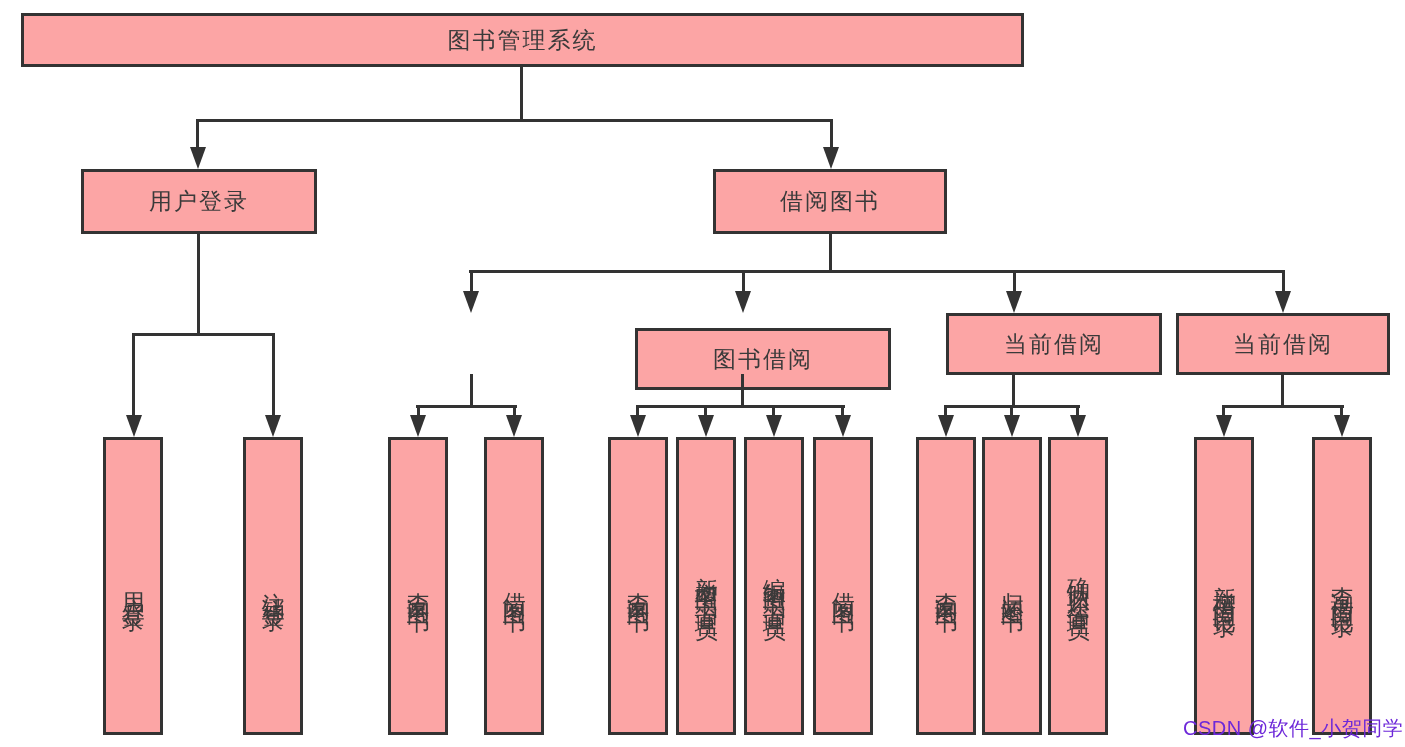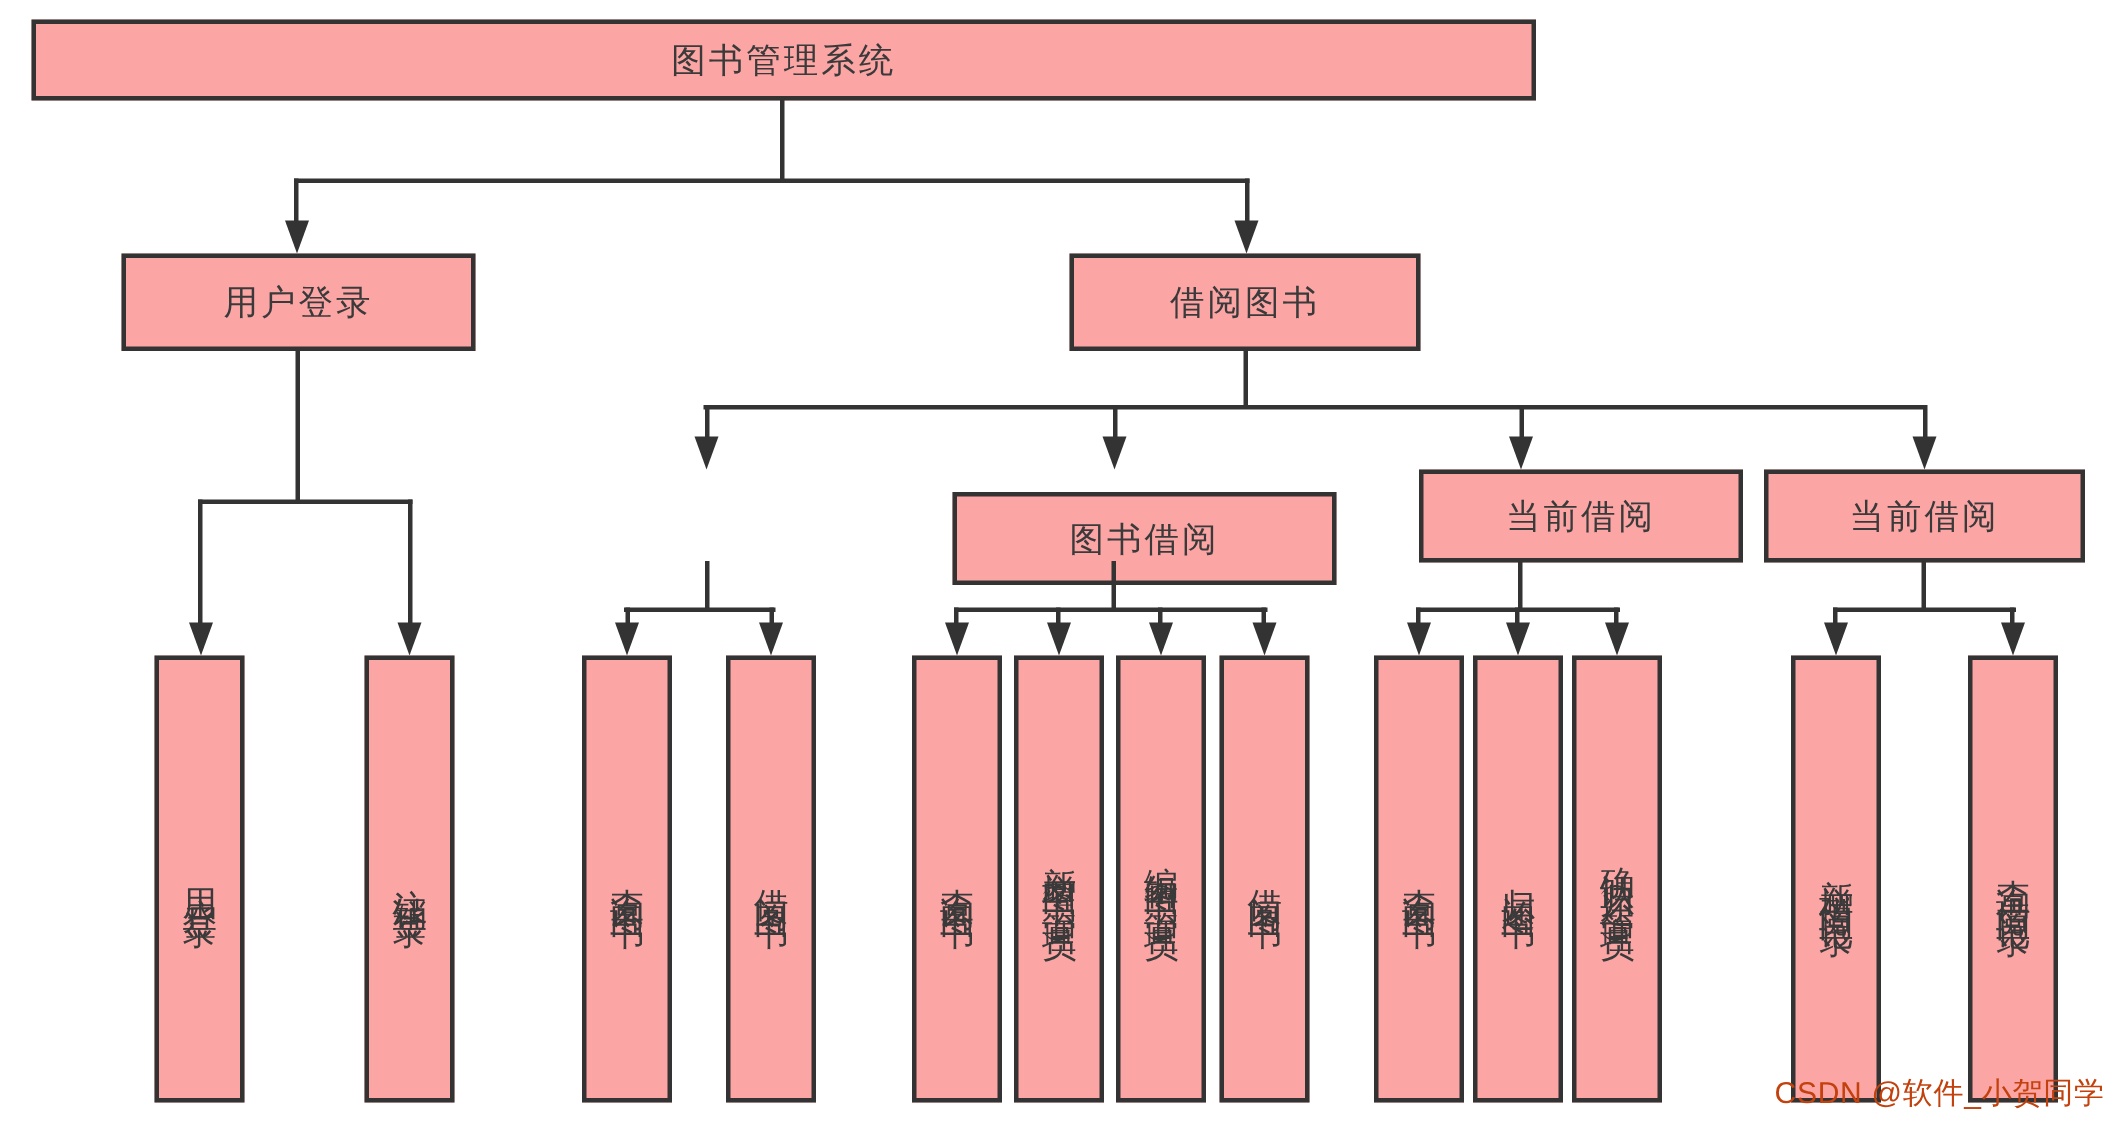--- a/index.html
+++ b/index.html
@@ -19,21 +19,21 @@
   .vl,.hl{position:absolute;background:#333333;}
   .vl{width:3px;}
   .hl{height:3px;}
   .ar{
     position:absolute;width:0;height:0;
     border-left:8px solid transparent;border-right:8px solid transparent;
     border-top:22px solid #333333;
   }
   .wm{
     position:absolute;left:1183px;top:715px;z-index:5;
-    color:#c2410c;font-size:20px;white-space:nowrap;letter-spacing:0.5px;
+    color:#6d28d9;font-size:20px;white-space:nowrap;letter-spacing:0.5px;
   }
 </style>
 </head>
 <body>
 
 <div class="stage">
 
   <div class="box" style="left:21px;top:13px;width:1003px;height:54px">
     <span>图书管理系统</span>
   </div>

